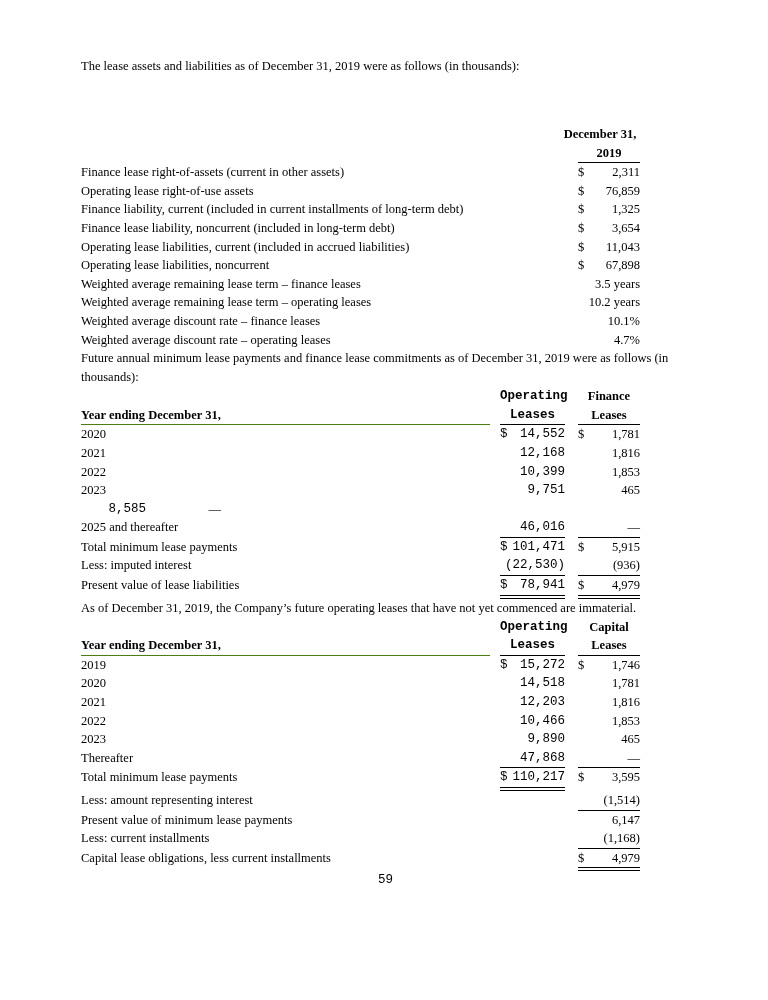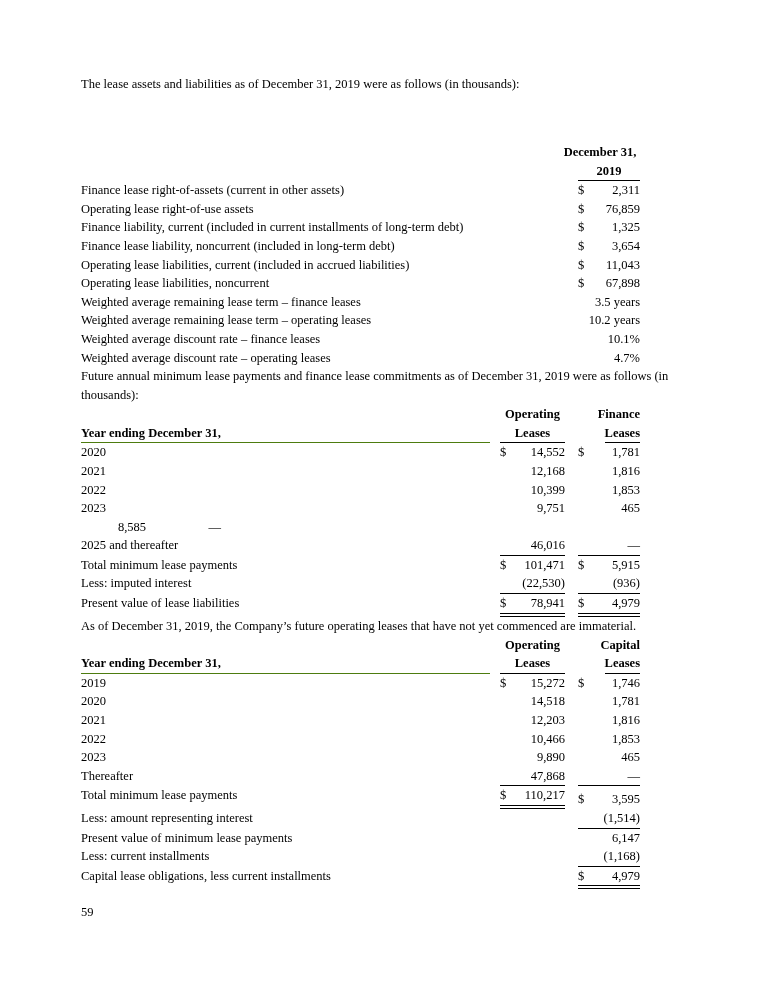--- a/index.html
+++ b/index.html
@@ -1,21 +1,21 @@
 <!DOCTYPE html>
 <html><head>
 <meta charset="utf-8">
 <style>
   html,body { margin:0; padding:0; background:#ffffff; }
   body {
     width:768px; height:1000px;
     font-family:"Liberation Serif", "DejaVu Serif", serif;
     font-size:12.5px; color:#000;
   }
-  .page { box-sizing:border-box; width:768px; padding:75px 78px 0 81px; }
+  .page { box-sizing:border-box; width:768px; padding:57px 78px 0 81px; }
   p.para { margin:0; line-height:19px; }
   .mt-sec { margin-top:12px; }
   .b { font-weight:bold; }
 
   .t { width:559px; }
   .trow { display:flex; line-height:18.6px; }
   .c { display:flex; }
   .v { margin-left:auto; white-space:nowrap; }
   .d { white-space:nowrap; }
   .ub  { border-bottom:1px solid #000; }
@@ -23,27 +23,27 @@
 
   
   .t1 { margin-top:33px; }
   .tl1 { width:497px; }
   .cv  { width:62px; }
   .h1cell { width:80px; margin-left:-18px; text-align:center;margin-top:16px; }
   .h2cell { text-align:center; display:block; }
 
   
   .tl { flex:1; }
-  .c1 { width:65px; }
-  .c2 { width:62px; margin-left:13px;align-items:flex-end; }
+  .c1 { width:65px;font-family:Liberation Mono, monospace; }
+  .c2 { width:62px; margin-left:13px; }
   .hcol { text-align:center; display:block; }
   .thead .tl { align-self:flex-end; border-bottom:1px solid #4d7c0f; margin-right:10px; }
   .thead .colhead { display:flex; flex-direction:column; justify-content:flex-end; }
 
-  .pagenum { margin-top:14px; line-height:19px; }
+  .pagenum { text-align:center; line-height:19px;font-family:Liberation Mono, monospace; }
 </style>
 </head>
 <body>
 
 <div class="page">
 
   <p class="para">The lease assets and liabilities as of December 31, 2019 were as follows (in thousands):</p>
 
   <div class="t t1">
     <div class="trow">

